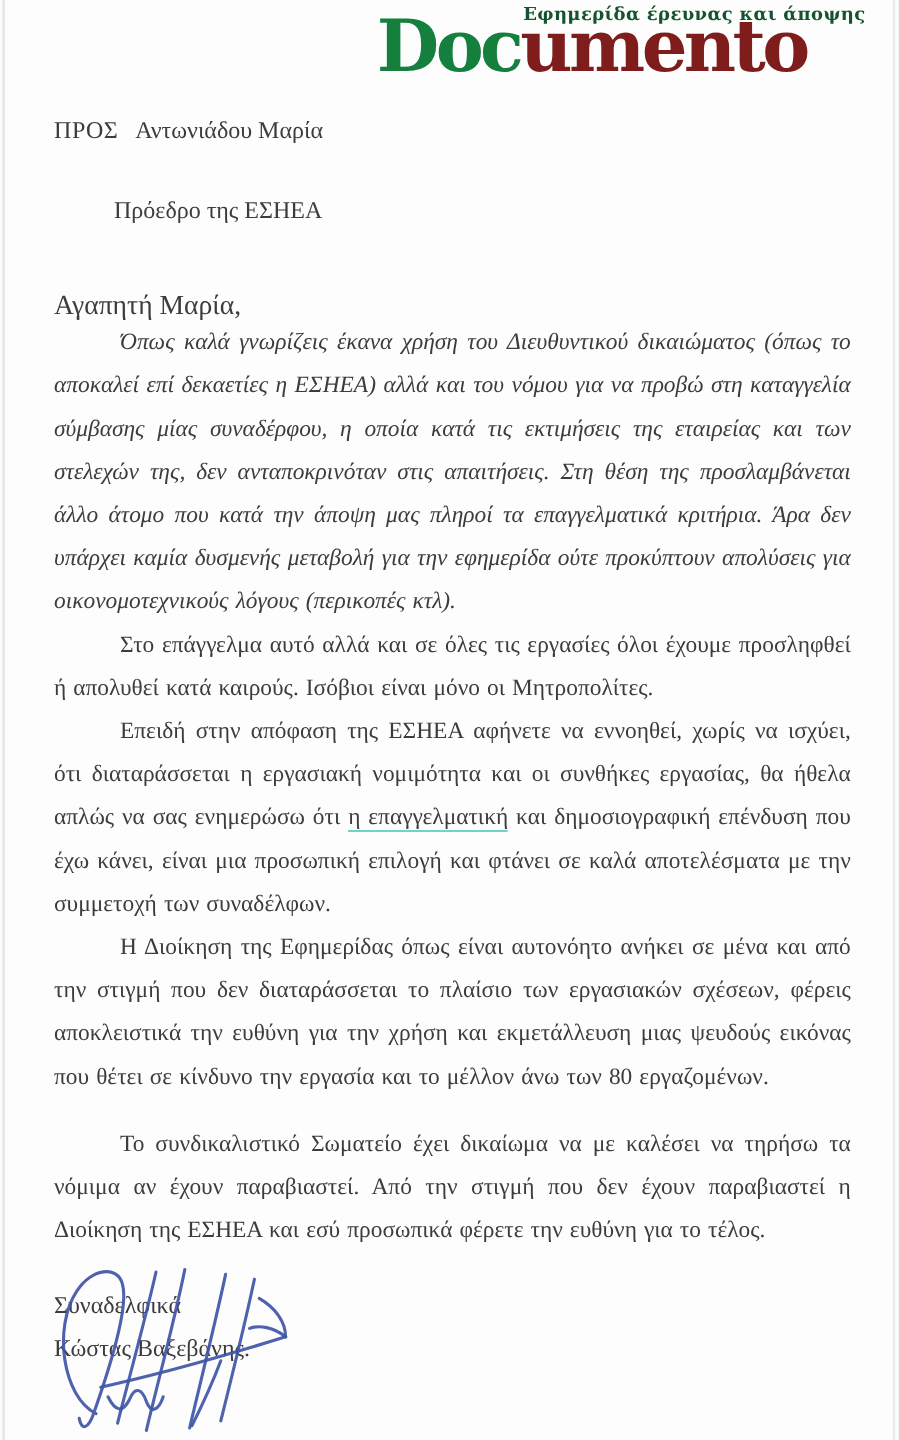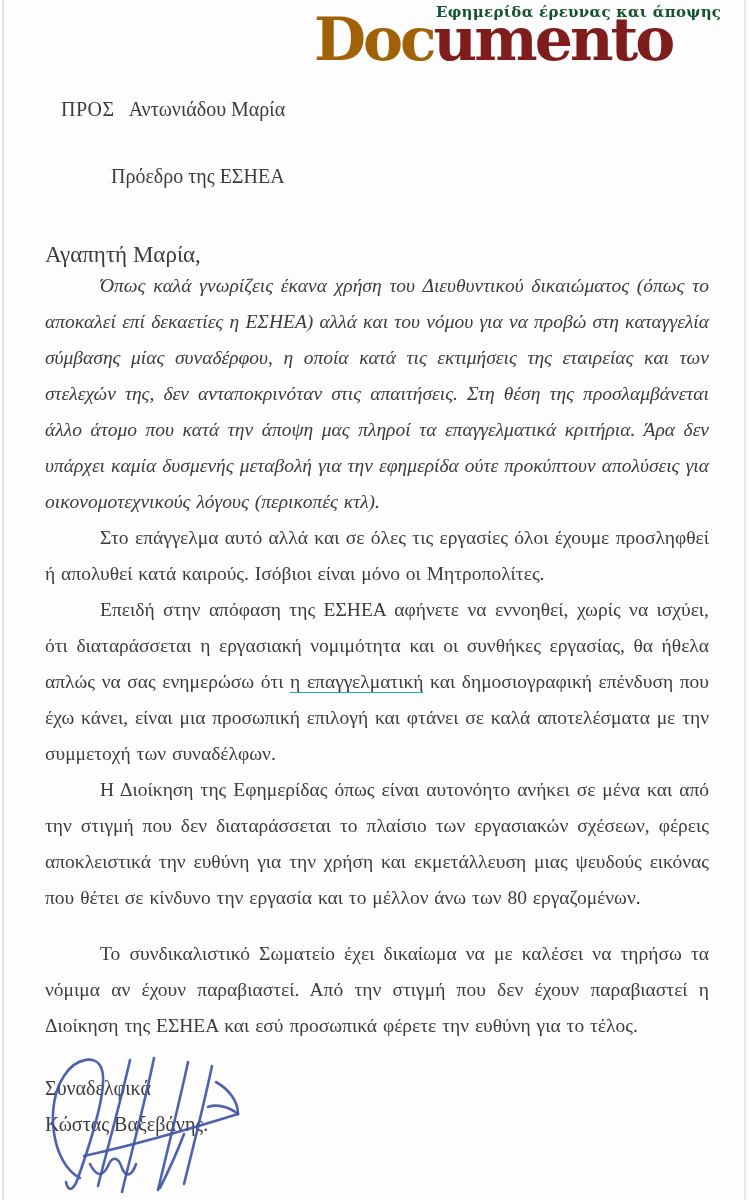--- a/index.html
+++ b/index.html
@@ -29,31 +29,31 @@
     font-family:"DejaVu Serif", serif;
     font-size:15px;font-weight:bold;letter-spacing:.3px;
     color:#14532d;
   }
   .wordmark{
     position:absolute;top:9px;left:314px;
     font-family:"DejaVu Serif", serif;
     font-weight:bold;font-size:60px;line-height:1;
     letter-spacing:-3px;white-space:nowrap;
   }
-  .wm-blue{color:#a16207;}
+  .wm-blue{color:#15803d;}
   .wm-gray{color:#7f1d1d;}
 
   
   .dateline{
     margin-top:32px;
     padding-right:38px;
     text-align:right;
     font-size:20px;
   }
-  .recipient{margin-top:14px;padding-left:61px;font-size:20px;line-height:35px;}
+  .recipient{margin-top:14px;padding-left:45px;font-size:20px;line-height:35px;}
   .recipient .to-label{letter-spacing:.5px;}
   .recipient .name{margin-left:14px;}
   .recipient .title{padding-left:50px;margin-top:32px;}
 
   .salutation{margin-top:48px;padding-left:45px;font-size:23px;}
 
   
   .body-text{padding:0 40px 0 45px;}
   .para{
     margin:0;

